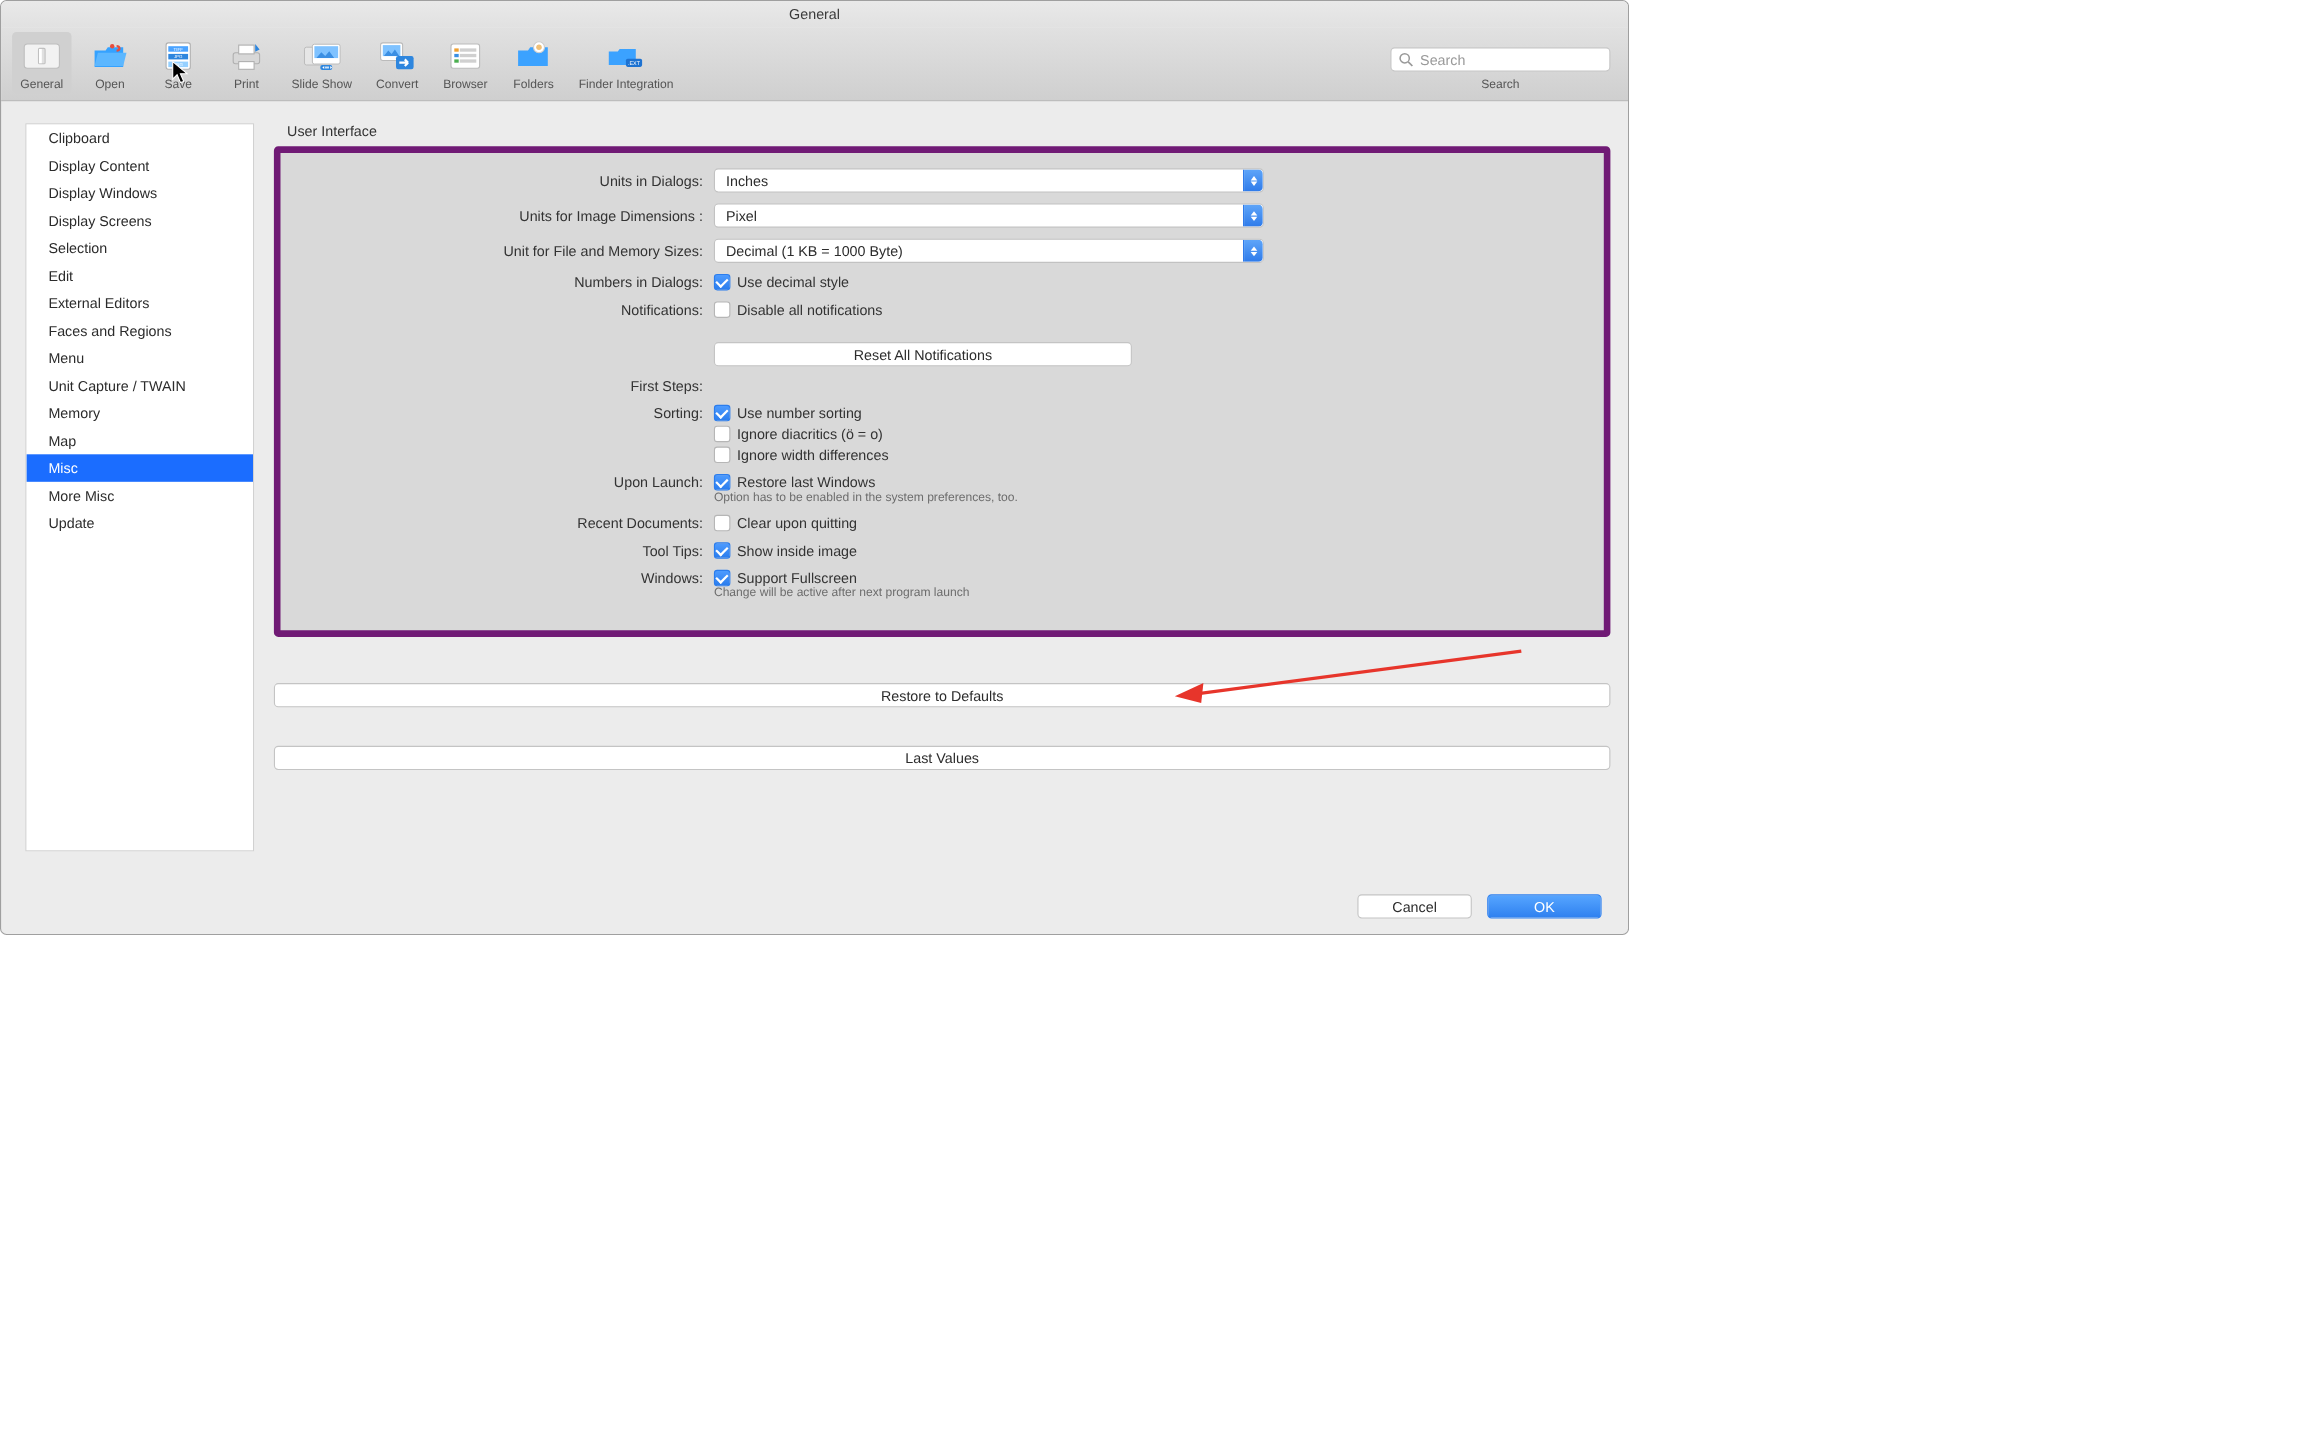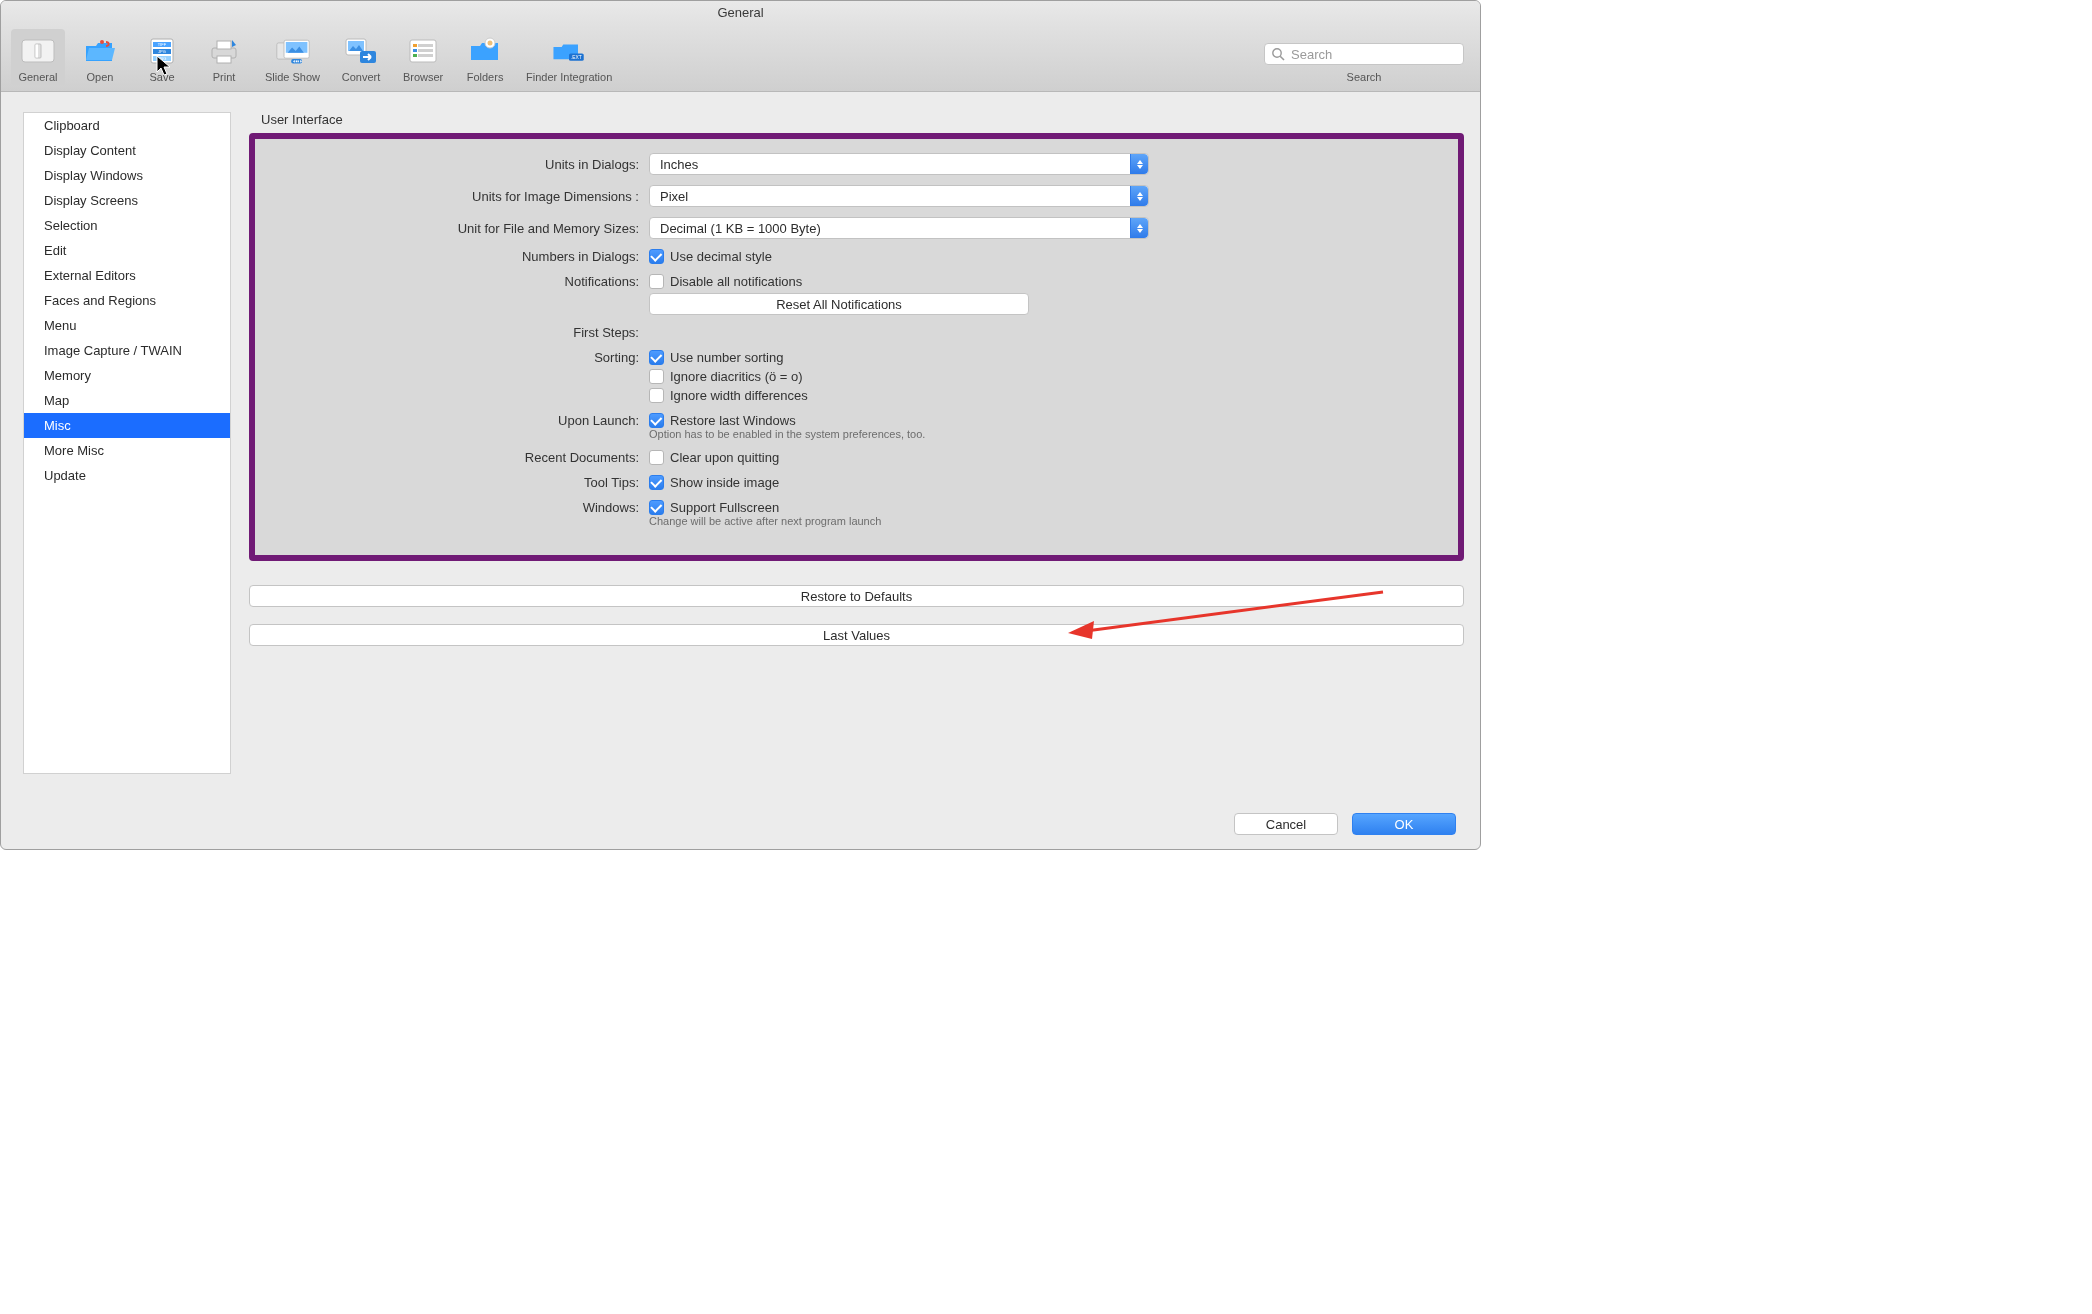--- a/index.html
+++ b/index.html
@@ -214,20 +214,21 @@
 
   .btn {
     height: 22px;
     padding: 0 4px;
     background: #fff;
     border: 1px solid #c4c4c4;
     border-radius: 4px;
     font-size: 13px;
     display: inline-flex; align-items: center; justify-content:center;
     cursor: default;
+    margin-top: 18px;
   }
   .btn.primary {
     background: linear-gradient(#56a5ff,#2f81f0);
     border-color:#2f81f0; color:#fff;
   }
   .defaults-row {
     margin-top: 24px;
     display:flex; gap: 17px; flex-direction: column;
   }
   .defaults-row .btn { min-width: 180px; }
@@ -397,21 +398,21 @@
     <div class="sidebar">
       <div class="side-item">Clipboard</div>
       <div class="side-item">Display Content</div>
       <div class="side-item">Display Windows</div>
       <div class="side-item">Display Screens</div>
       <div class="side-item">Selection</div>
       <div class="side-item">Edit</div>
       <div class="side-item">External Editors</div>
       <div class="side-item">Faces and Regions</div>
       <div class="side-item">Menu</div>
-      <div class="side-item">Image Capture / TWAIN</div>
+      <div class="side-item">Unit Capture / TWAIN</div>
       <div class="side-item">Memory</div>
       <div class="side-item">Map</div>
       <div class="side-item selected">Misc</div>
       <div class="side-item">More Misc</div>
       <div class="side-item">Update</div>
     </div>
 
     <div class="mainpanel">
       <div class="group-title">User Interface</div>
 

